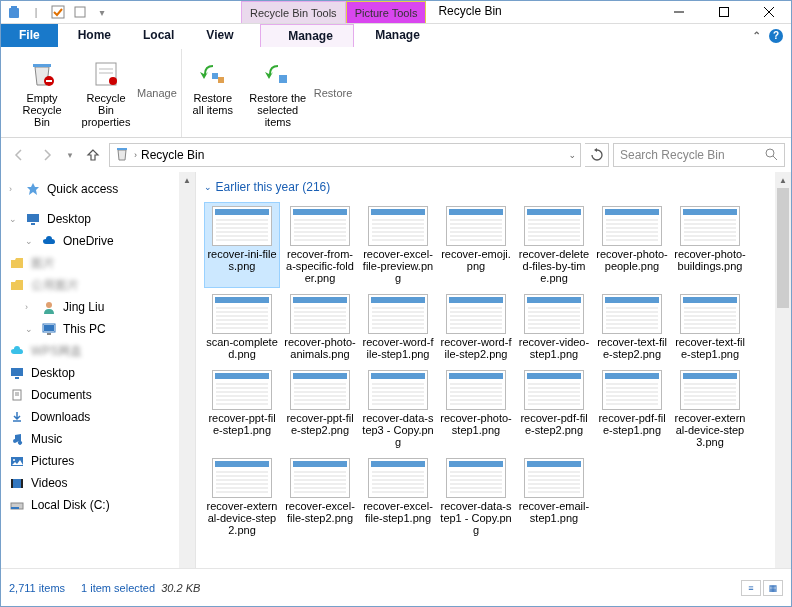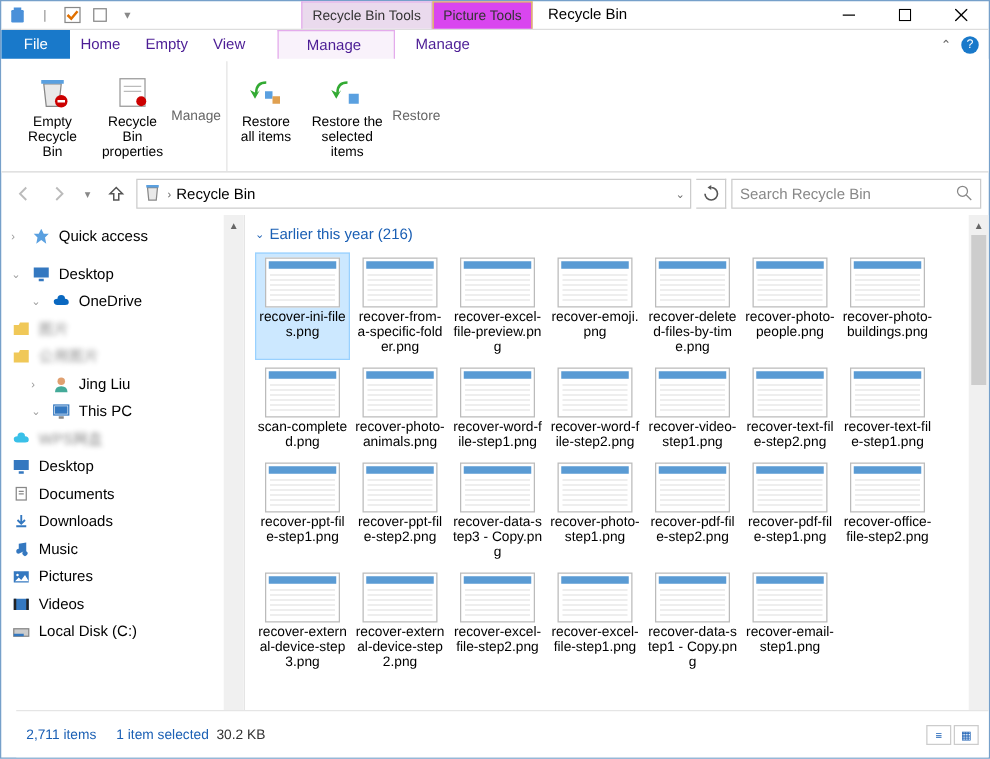--- a/index.html
+++ b/index.html
@@ -13,22 +13,22 @@
   .contextual-tabs-title { flex: 1; display: flex; align-items: stretch; }
   .ct-tab { display: flex; align-items: center; justify-content: center; padding: 0 8px; font-size: 11px; border: 1px solid #e4abec; border-bottom: none; }
   .ct-bin { background: #eadaed; color: #333; border-color: #e4abec; }
   .ct-pic { background: #d946ef; color: #333; border-color: #e0d14c; }
   .title-text { padding: 3px 12px 0 12px; font-size: 12px; color: #000; }
   .win-controls { margin-left: auto; display: flex; }
   .win-btn { width: 45px; display: flex; align-items: center; justify-content: center; }
   .win-btn svg { stroke: #000; }
 
   
-  .ribbon-tabs { display: flex; height: 23px; align-items: stretch; font-size: 12px; }
-  .rt { padding: 4px 12px 0 8px; color: #4c1d95; }
+  .ribbon-tabs { display: flex; height: 23px; align-items: stretch; font-size: 12px; font-weight: bold; }
+  .rt { padding: 4px 12px 0 20px; color: #0f172a; }
   .rt-file { background: #1979ca; color: #fff; padding: 4px 18px; }
   .rt-active { border-top: 1px solid #e4abec; border-left: 1px solid #e4abec; border-right: 1px solid #e4abec; background: #f9f2fb; }
   .rt-collapse { margin-left: auto; display: flex; align-items: center; gap: 8px; padding-right: 8px; }
 
   
   .ribbon-body { height: 91px; border-bottom: 1px solid #d8d8d8; display: flex; padding: 2px 6px 0 6px; background: #fff; }
   .rb-group { display: flex; flex-direction: row; align-items: center; border-right: 1px solid #e3e3e3; padding: 0 4px; }
   .rb-group:last-child { border-right: none; }
   .rb-items { flex: 1; display: flex; gap: 2px; }
   .rb-item { display: flex; flex-direction: column; align-items: center; justify-content: flex-start; padding: 2px 4px; text-align: center; font-size: 11px; line-height: 12px; width: 62px; gap: 2px; }
@@ -37,21 +37,21 @@
 
   
   .addr-row { display: flex; align-items: center; height: 34px; padding: 4px 6px; gap: 4px; }
   .nav-btn { width: 24px; height: 24px; display: flex; align-items: center; justify-content: center; color: #aaa; }
   .nav-btn.enabled { color: #555; }
   .addr-box { flex: 1; height: 24px; border: 1px solid #ccc; display: flex; align-items: center; padding: 0 4px; gap: 4px; }
   .addr-seg { font-size: 12px; }
   .addr-chev { color: #666; font-size: 9px; }
   .addr-drop { margin-left: auto; color: #666; font-size: 9px; }
   .refresh-btn { width: 24px; height: 24px; border: 1px solid #ccc; border-left: none; display: flex; align-items: center; justify-content: center; }
-  .search-box { width: 200px; height: 24px; border: 1px solid #ccc; display: flex; align-items: center; padding: 0 6px; color: #888; }
+  .search-box { width: 172px; height: 24px; border: 1px solid #ccc; display: flex; align-items: center; padding: 0 6px; color: #888; }
   .search-box .ph { flex: 1; font-size: 12px; }
 
   
   .main { display: flex; height: 412px; }
 
   
   .nav-pane { width: 195px; border-right: 1px solid #e5e5e5; padding: 6px 0; overflow: hidden; position: relative; }
   .nav-scroll { position: absolute; right: 0; top: 0; bottom: 0; width: 16px; background: #f0f0f0; }
   .nav-scroll .up, .nav-scroll .down { height: 16px; display: flex; align-items: center; justify-content: center; font-size: 8px; color: #666; }
   .nav-item { display: flex; align-items: center; height: 22px; padding-left: 8px; gap: 6px; font-size: 12px; }
@@ -70,22 +70,22 @@
   .group-header .chev { font-size: 9px; }
   .items-grid { display: flex; flex-wrap: wrap; padding: 4px 8px; gap: 2px 2px; width: 560px; }
   .file-item { width: 76px; display: flex; flex-direction: column; align-items: center; padding: 4px 2px; }
   .file-item.sel { background: #cce8ff; border: 1px solid #99d1ff; padding: 3px 1px; }
   .file-thumb { width: 60px; height: 40px; border: 1px solid #bbb; background: #fff; position: relative; overflow: hidden; }
   .file-thumb::before { content: ""; position: absolute; top: 2px; left: 2px; right: 2px; height: 6px; background: #5a9bd4; }
   .file-thumb::after { content: ""; position: absolute; top: 12px; left: 3px; right: 3px; height: 22px; background: repeating-linear-gradient( #eee, #eee 2px, #fff 2px, #fff 4px); }
   .file-name { font-size: 11px; line-height: 12px; text-align: center; margin-top: 2px; word-break: break-all; max-height: 48px; overflow: hidden; }
 
   
-  .status { position: absolute; left: 12px; right: 0; bottom: 0; height: 38px; border-top: 1px solid #e5e5e5; display: flex; align-items: center; padding: 0 8px; font-size: 11px; color: #1a5fb4; gap: 16px; background: #fff; }
-  .status .black { color: #333; }
+  .status { position: absolute; left: 0; right: 0; bottom: 0; height: 38px; border-top: 1px solid #e5e5e5; display: flex; align-items: center; padding: 0 8px; font-size: 11px; color: #1a5fb4; gap: 16px; background: #fff; }
+  .status .black { color: #333; font-style: italic; }
   .view-btns { margin-left: auto; display: flex; gap: 2px; }
   .view-btn { width: 20px; height: 16px; border: 1px solid #ccc; display: flex; align-items: center; justify-content: center; font-size: 9px; }
 
 </style>
 </head>
 <body>
 
 <div class="titlebar">
   <div class="qat">
     <div class="qat-item">
@@ -130,21 +130,21 @@
           <line x1="0" y1="0" x2="10" y2="10"></line>
           <line x1="10" y1="0" x2="0" y2="10"></line>
         </svg>
       </div>
   </div>
 </div>
 
 <div class="ribbon-tabs">
   <div class="rt rt-file">File</div>
   <div class="rt">Home</div>
-  <div class="rt">Empty</div>
+  <div class="rt">Local</div>
   <div class="rt">View</div>
   <div style="width:14px"></div>
   <div class="rt rt-active" style="width:94px;text-align:center">Manage</div>
   <div class="rt" style="width:80px;text-align:center">Manage</div>
   <div class="rt-collapse">
     <span style="font-size:10px;color:#666">⌃</span>
     <span style="width:14px;height:14px;border-radius:50%;background:#1979ca;color:#fff;font-size:10px;display:flex;align-items:center;justify-content:center">?</span>
   </div>
 </div>
 
@@ -471,24 +471,20 @@
         <div class="file-item">
           <div class="file-thumb"></div>
           <div class="file-name">recover-pdf-file-step2.png</div>
         </div>
         <div class="file-item">
           <div class="file-thumb"></div>
           <div class="file-name">recover-pdf-file-step1.png</div>
         </div>
         <div class="file-item">
           <div class="file-thumb"></div>
-          <div class="file-name">recover-office-file-step2.png</div>
-        </div>
-        <div class="file-item">
-          <div class="file-thumb"></div>
           <div class="file-name">recover-external-device-step3.png</div>
         </div>
         <div class="file-item">
           <div class="file-thumb"></div>
           <div class="file-name">recover-external-device-step2.png</div>
         </div>
         <div class="file-item">
           <div class="file-thumb"></div>
           <div class="file-name">recover-excel-file-step2.png</div>
         </div>

